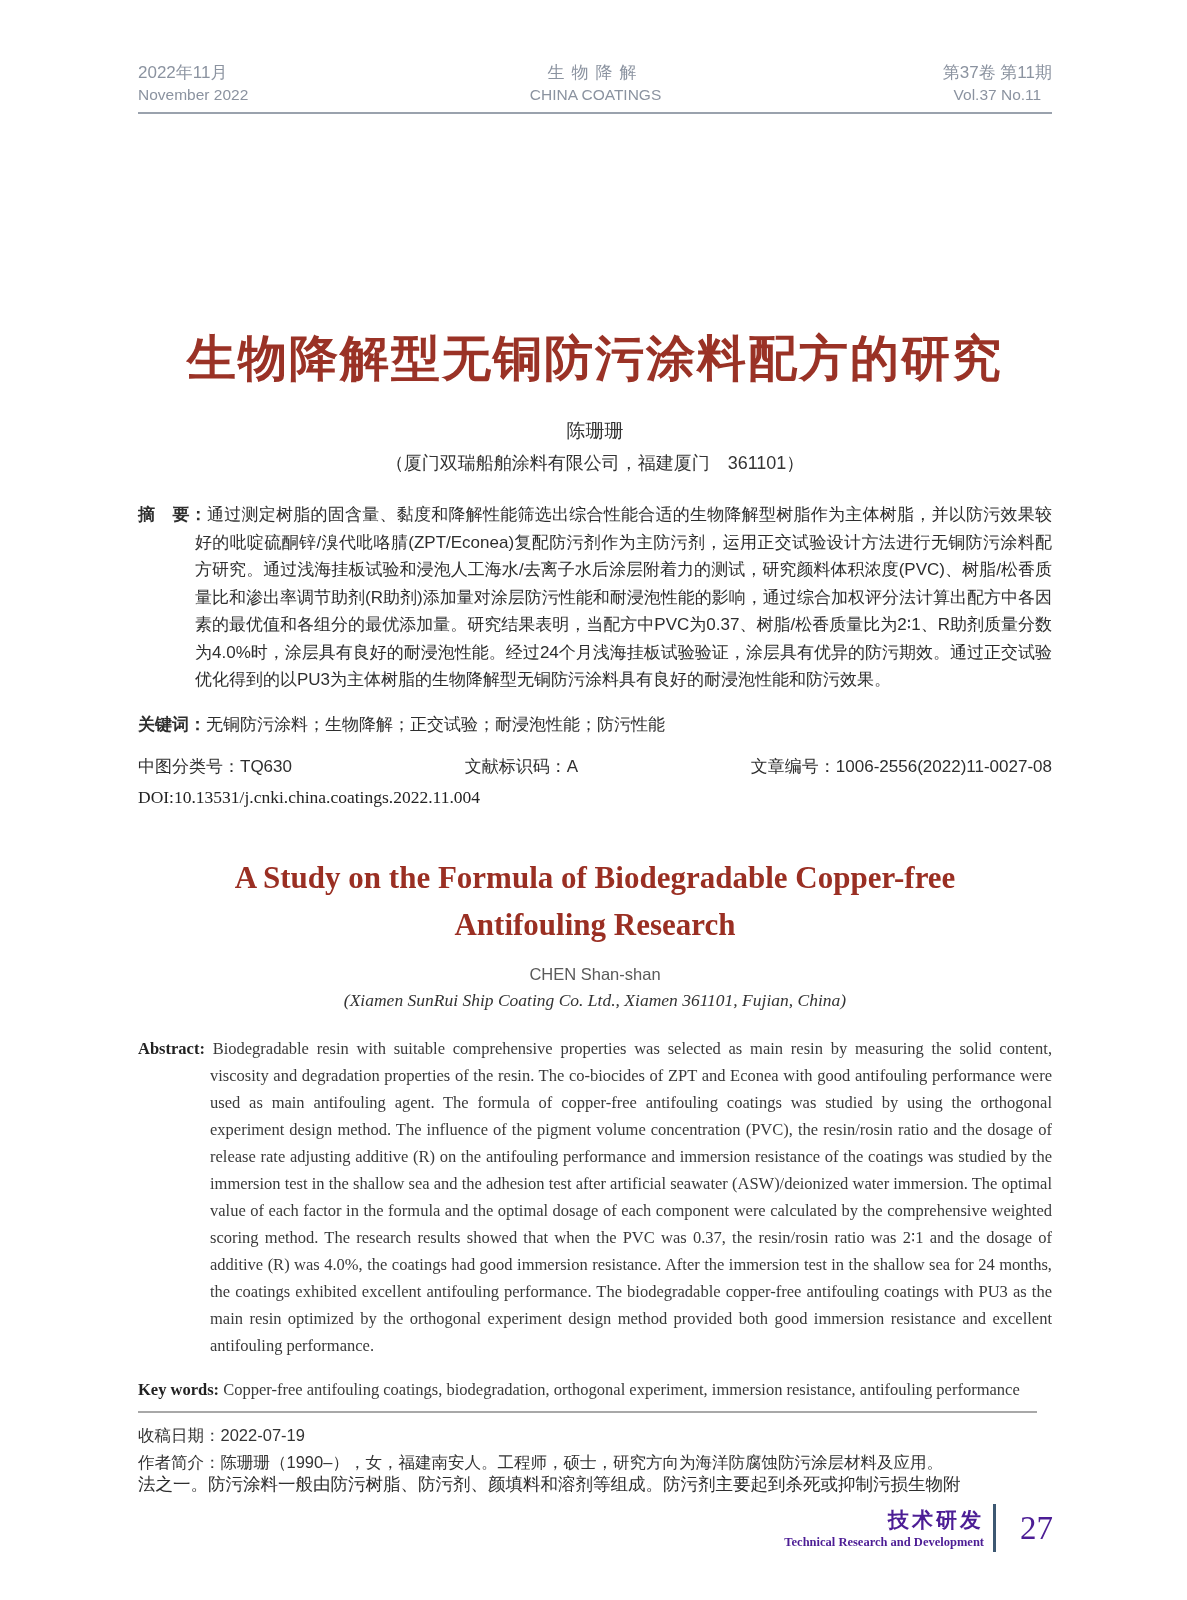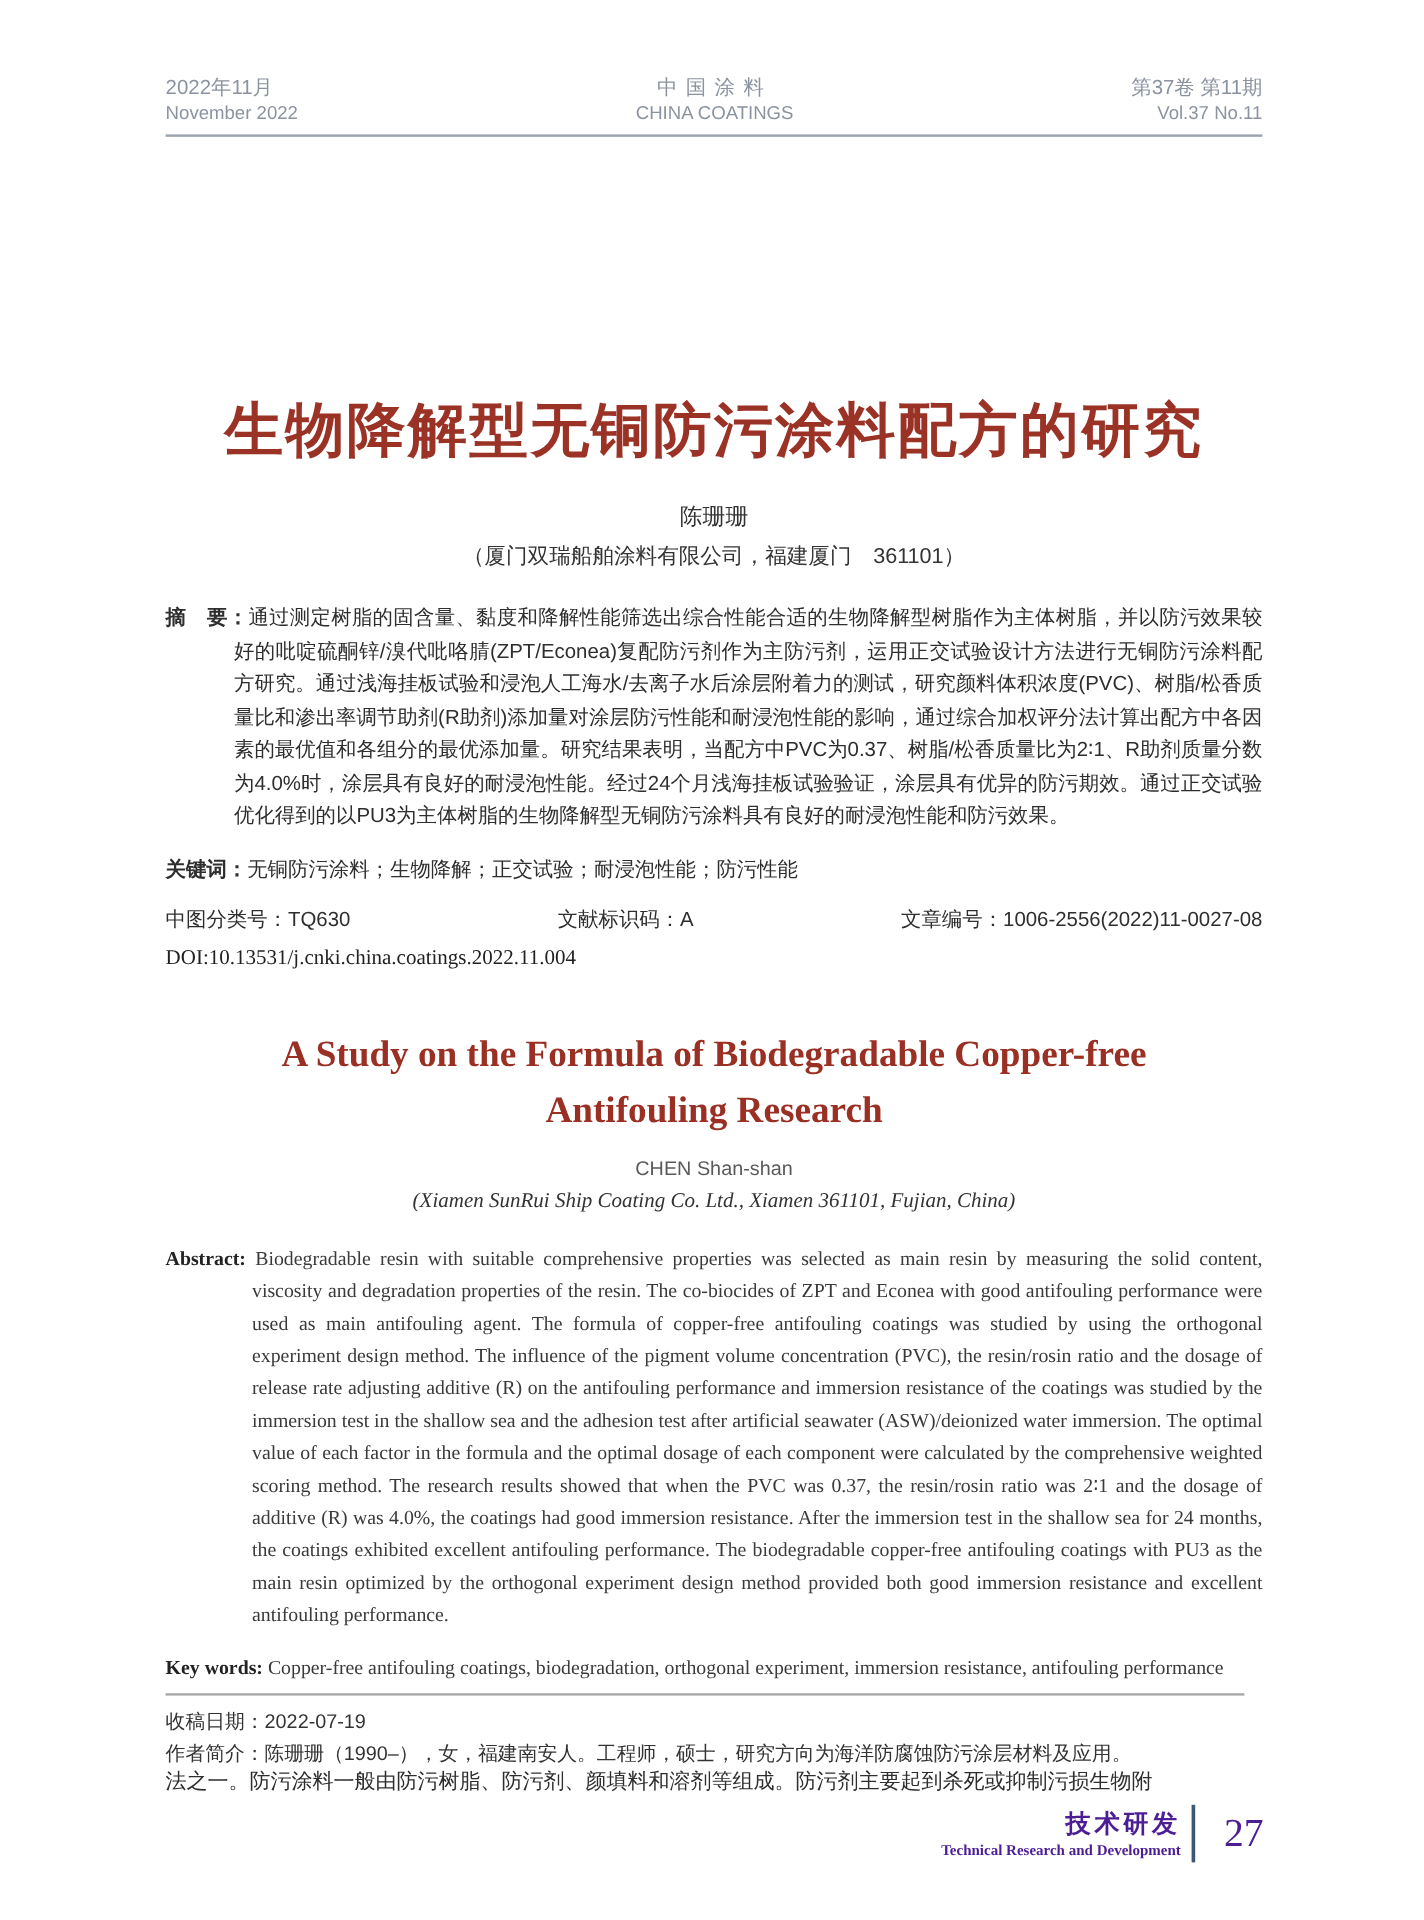--- a/index.html
+++ b/index.html
@@ -20,21 +20,21 @@
     display:flex;justify-content:space-between;align-items:flex-end;
     padding-top:62px;padding-bottom:7px;
     border-bottom:2px solid #9aa2ad;
     color:#8b93a0;
   }
   .jheader .cn{font-size:17px;line-height:22px;}
   .jheader .en{font-size:15.5px;line-height:21px;}
   .h-left{text-align:left;}
   .h-center{text-align:center;}
   .h-center .cn{letter-spacing:7px;}
-  .h-right{text-align:right;}
+  .h-right{text-align:center;}
 
   
   .title-cn{
     margin-top:212px;
     text-align:center;
     font-size:49px;font-weight:bold;
     letter-spacing:2px;
     color:#9a3226;
   }
   .author-cn{margin-top:26px;text-align:center;font-size:19px;color:#333;}
@@ -149,21 +149,21 @@
 
 <div class="page">
   <div class="content">
 
     <div class="jheader">
       <div class="h-left">
         <div class="cn">2022年11月</div>
         <div class="en">November 2022</div>
       </div>
       <div class="h-center">
-        <div class="cn">中国涂料</div>
+        <div class="cn">生物降解</div>
         <div class="en">CHINA COATINGS</div>
       </div>
       <div class="h-right">
         <div class="cn">第37卷 第11期</div>
         <div class="en">Vol.37  No.11</div>
       </div>
     </div>
 
     <div class="title-cn">生物降解型无铜防污涂料配方的研究</div>
     <div class="author-cn">陈珊珊</div>

